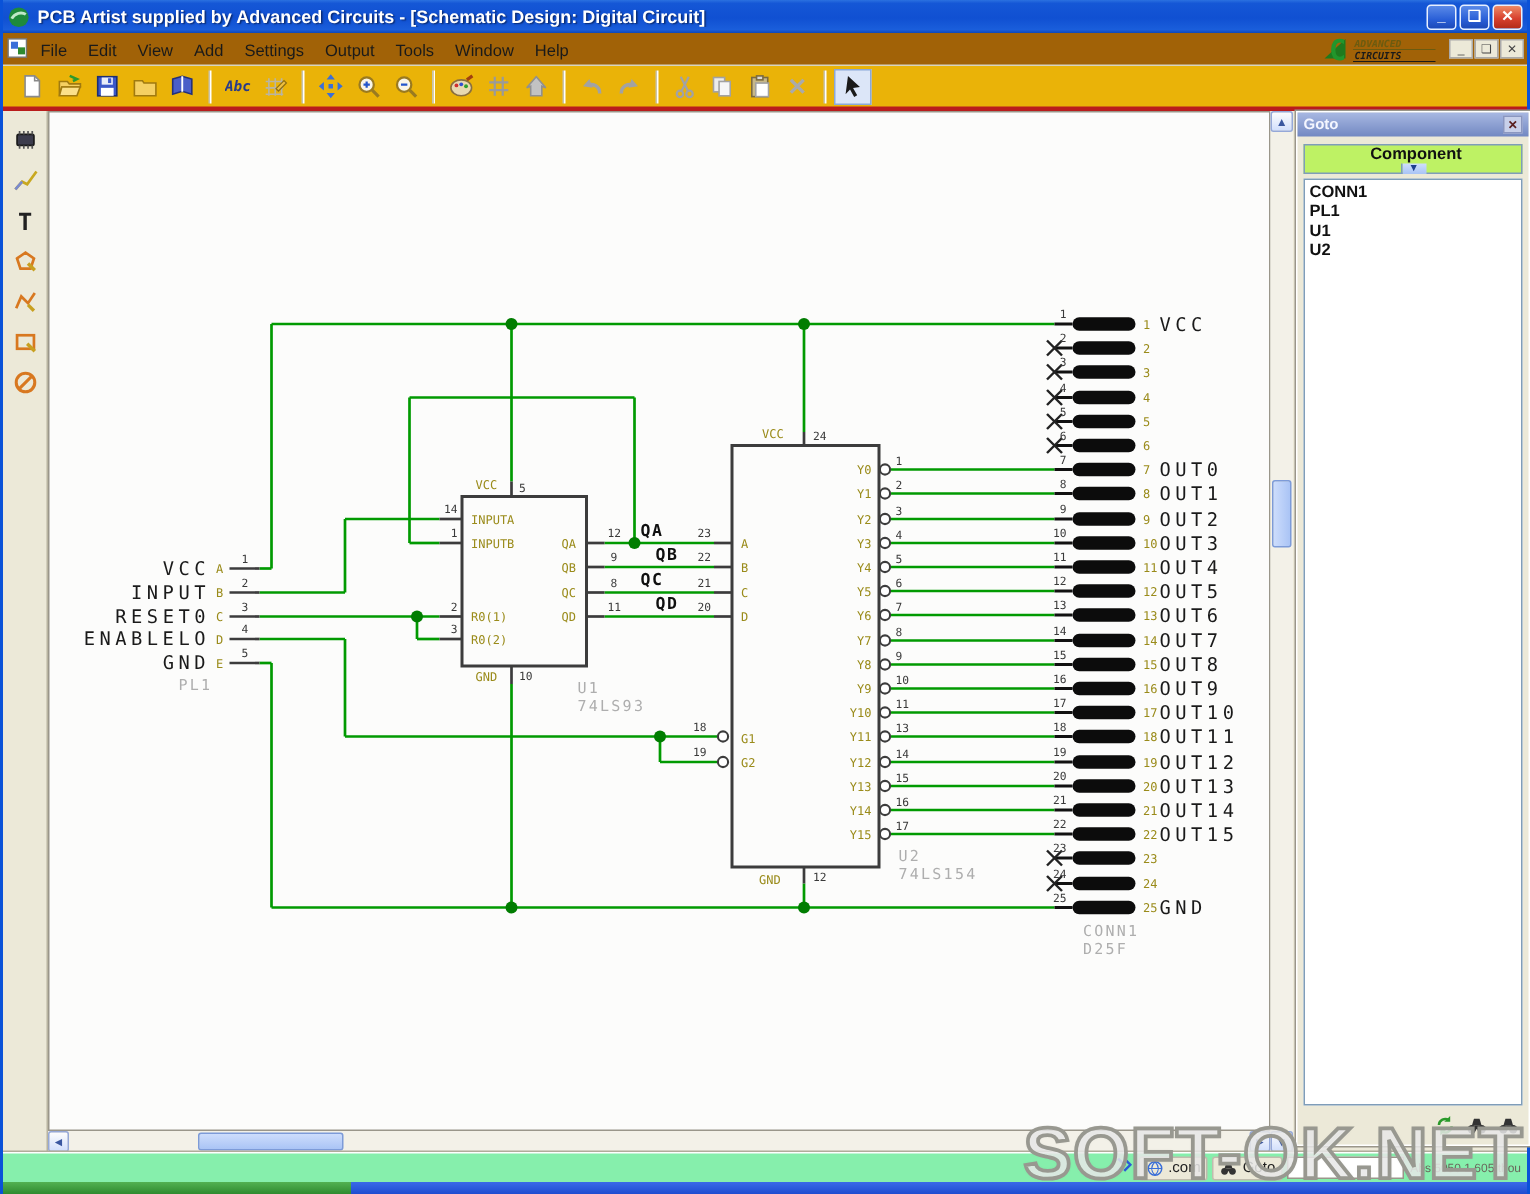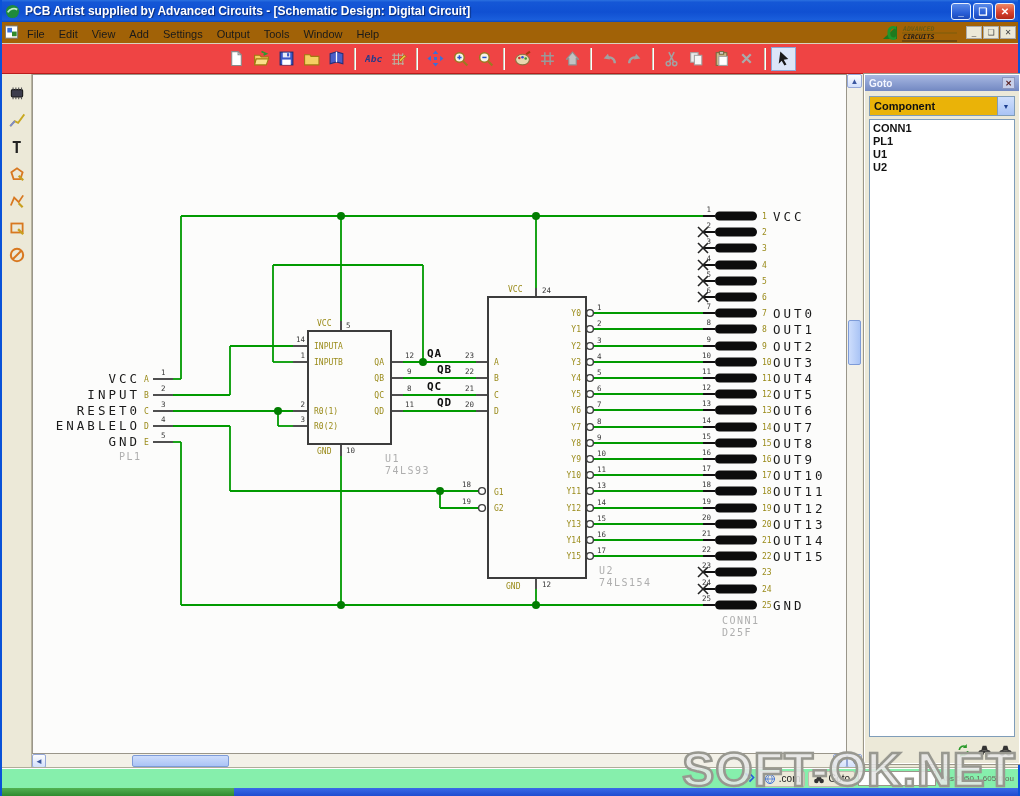--- a/index.html
+++ b/index.html
@@ -20,22 +20,22 @@
 
   
   #menubar { position:absolute; left:0; top:22px; width:100%; height:22px; background:#a16207;
     border-bottom:1px solid #d8d4c0; display:flex; align-items:center; padding:0 2px; }
   .menu-item { font-size:11px; color:#1a1a1a; padding:3px 7px; }
   #menubar-right { margin-left:auto; display:flex; align-items:center; }
   .mdi-btn { width:16px; height:13px; border:1px solid #aaa; background:#ece9d8; font-size:8px;
     color:#444; display:flex; align-items:center; justify-content:center; margin-left:1px; }
 
   
-  #toolbar { position:absolute; left:0; top:44px; width:100%; height:30px; background:#ef4444;
-    border-bottom:1px solid #b91c1c; display:flex; align-items:center; padding:0 4px;justify-content:center; }
+  #toolbar { position:absolute; left:0; top:44px; width:100%; height:30px; background:#eab308;
+    border-bottom:3px solid #b91c1c; display:flex; align-items:center; padding:0 4px; }
   .tb-group { display:flex; align-items:center; padding:0 3px; }
   .tb-sep { width:2px; height:22px; border-left:1px solid #c8c4b0; border-right:1px solid #fff; margin:0 2px; }
   .tb-btn { width:25px; height:24px; display:flex; align-items:center; justify-content:center; border:1px solid transparent; }
   .tb-btn.pressed { border:1px solid #8aa8d8; background:#dce6f8; }
   .tb-btn svg { width:17px; height:17px; }
 
   
   #leftbar { position:absolute; left:0; top:74px; width:30px; height:694px; background:#ece9d8;
     border-right:1px solid #b8b4a0; display:flex; flex-direction:column; align-items:center; padding-top:6px; }
   .lb-btn { width:26px; height:25px; display:flex; align-items:center; justify-content:center; margin-bottom:2px; }
@@ -55,22 +55,22 @@
   #vthumb { position:absolute; left:1px; top:246px; width:13px; height:45px; background:linear-gradient(90deg,#cdddfc,#aac4f5); border:1px solid #7d9bd8; border-radius:2px; }
 
   
   #goto { position:absolute; left:862px; top:74px; width:156px; height:690px; background:#ece9d8;
     border:1px solid #fff; outline:1px solid #9a968a; }
   #goto-title { height:16px; background:linear-gradient(180deg,#a8b8e2,#7288c2); display:flex; align-items:center;
     padding:0 4px; }
   #goto-title span { color:#f4f6ff; font-size:10px; font-weight:bold; flex:1; }
   #goto-close { width:13px; height:12px; background:#c8d0ea; border:1px solid #8a96c0; color:#5a2020;
     font-size:8px; font-weight:bold; display:flex; align-items:center; justify-content:center; }
-  #goto-select { margin:5px 4px 3px 4px; height:20px; background:#eab308; border:1px solid #7f9db9;
-    display:flex; align-items:center; }
+  #goto-select { margin:5px 4px 3px 4px; height:20px; background:#bef264; border:1px solid #7f9db9;
+    display:flex; align-items:center;flex-direction:column; }
   #goto-select .val { flex:1; font-size:11px; font-weight:bold; padding-left:4px; color:#111; }
   #goto-select .arrow { width:17px; height:18px; background:linear-gradient(180deg,#cfdffc,#a9c4f5);
     border-left:1px solid #7f9db9; color:#1d3f8f; font-size:7px; display:flex; align-items:center; justify-content:center; }
   #goto-list { margin:2px 4px; height:618px; background:#fff; border:1px solid #7f9db9; padding:2px 3px; overflow:hidden; }
   .goto-item { font-size:11px; font-weight:bold; color:#111; line-height:13px; }
   #goto-footer { display:flex; justify-content:flex-end; gap:6px; padding:4px 6px 0 0; }
   #goto-footer svg { width:15px; height:15px; }
 
   
   #statusbar { position:absolute; left:0; top:768px; width:100%; height:20px; background:#86efac;

